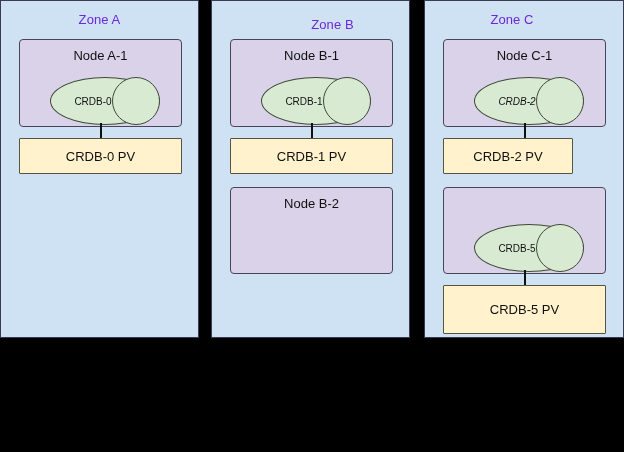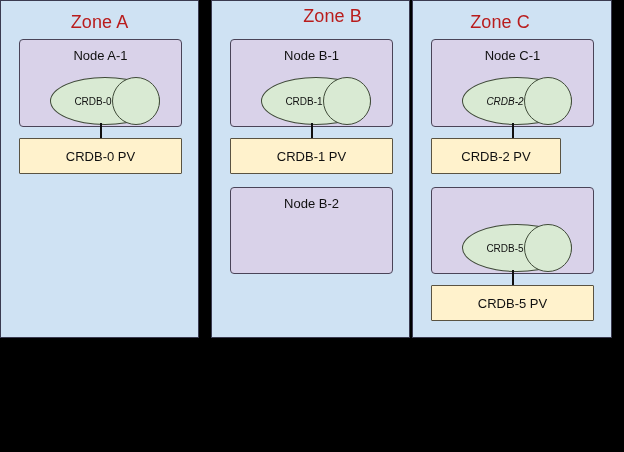--- a/index.html
+++ b/index.html
@@ -30,22 +30,22 @@
     position: absolute;
     background: #cfe2f3;
     border: 1px solid #3b3b50;
     box-sizing: border-box;
   }
   .zone-title {
     position: absolute;
     left: 0;
     right: 0;
     text-align: center;
-    font-size: 18px;
-    color: #b91c1c;
+    font-size: 13px;
+    color: #6d28d9;
     letter-spacing: .1px;
     white-space: nowrap;
   }
 
   
   .node {
     position: absolute;
     background: #d9d2e9;
     border: 1px solid #4a4458;
     border-radius: 4px;
@@ -141,21 +141,21 @@
     </div>
 
     <div class="connector" style="left:99px; top:122px; height:17px;"></div>
 
     <div class="pv" style="left:18px; top:137px; width:163px; height:36px;">
       <span class="pv-label">CRDB-0 PV</span>
     </div>
   </div>
 
   <div class="zone" style="left:211px; top:0px; width:199px; height:338px;">
-    <div class="zone-title" style="top:5px;margin-left:44px;">Zone B</div>
+    <div class="zone-title" style="top:16px;margin-left:44px;">Zone B</div>
 
     <div class="node" style="left:18px; top:38px; width:163px; height:88px;">
       <div class="node-title">Node B-1</div>
       <div class="cyl" style="left:30px; top:37px; width:110px; height:48px;">
         <div class="cyl-body"></div>
         <div class="cyl-cap" style="right:0px; width:48px;"></div>
         <div class="cyl-label" style="width:86px;">CRDB-1</div>
       </div>
     </div>
 
@@ -163,21 +163,21 @@
 
     <div class="pv" style="left:18px; top:137px; width:163px; height:36px;">
       <span class="pv-label">CRDB-1 PV</span>
     </div>
 
     <div class="node" style="left:18px; top:186px; width:163px; height:87px;">
       <div class="node-title">Node B-2</div>
     </div>
   </div>
 
-  <div class="zone" style="left:412px; top:0px; width:200px; height:338px;">
+  <div class="zone" style="left:424px; top:0px; width:200px; height:338px;">
     <div class="zone-title" style="top:11px; right:24px; left:0;">Zone C</div>
 
     <div class="node" style="left:18px; top:38px; width:163px; height:88px;">
       <div class="node-title">Node C-1</div>
       <div class="cyl" style="left:30px; top:37px; width:110px; height:48px;font-style:italic;">
         <div class="cyl-body"></div>
         <div class="cyl-cap" style="right:0px; width:48px;"></div>
         <div class="cyl-label" style="width:86px;">CRDB-2</div>
       </div>
     </div>
@@ -191,18 +191,18 @@
     <div class="node" style="left:18px; top:186px; width:163px; height:87px;">
       <div class="cyl" style="left:30px; top:36px; width:110px; height:48px;">
         <div class="cyl-body"></div>
         <div class="cyl-cap" style="right:0px; width:48px;"></div>
         <div class="cyl-label" style="width:86px;">CRDB-5</div>
       </div>
     </div>
 
     <div class="connector" style="left:99px; top:269px; height:17px;"></div>
 
-    <div class="pv" style="left:18px; top:284px; width:163px; height:36px;">
+    <div class="pv" style="left:18px; top:284px; width:163px; height:49px;">
       <span class="pv-label">CRDB-5 PV</span>
     </div>
   </div>
 
 </div>
 
 </body></html>

